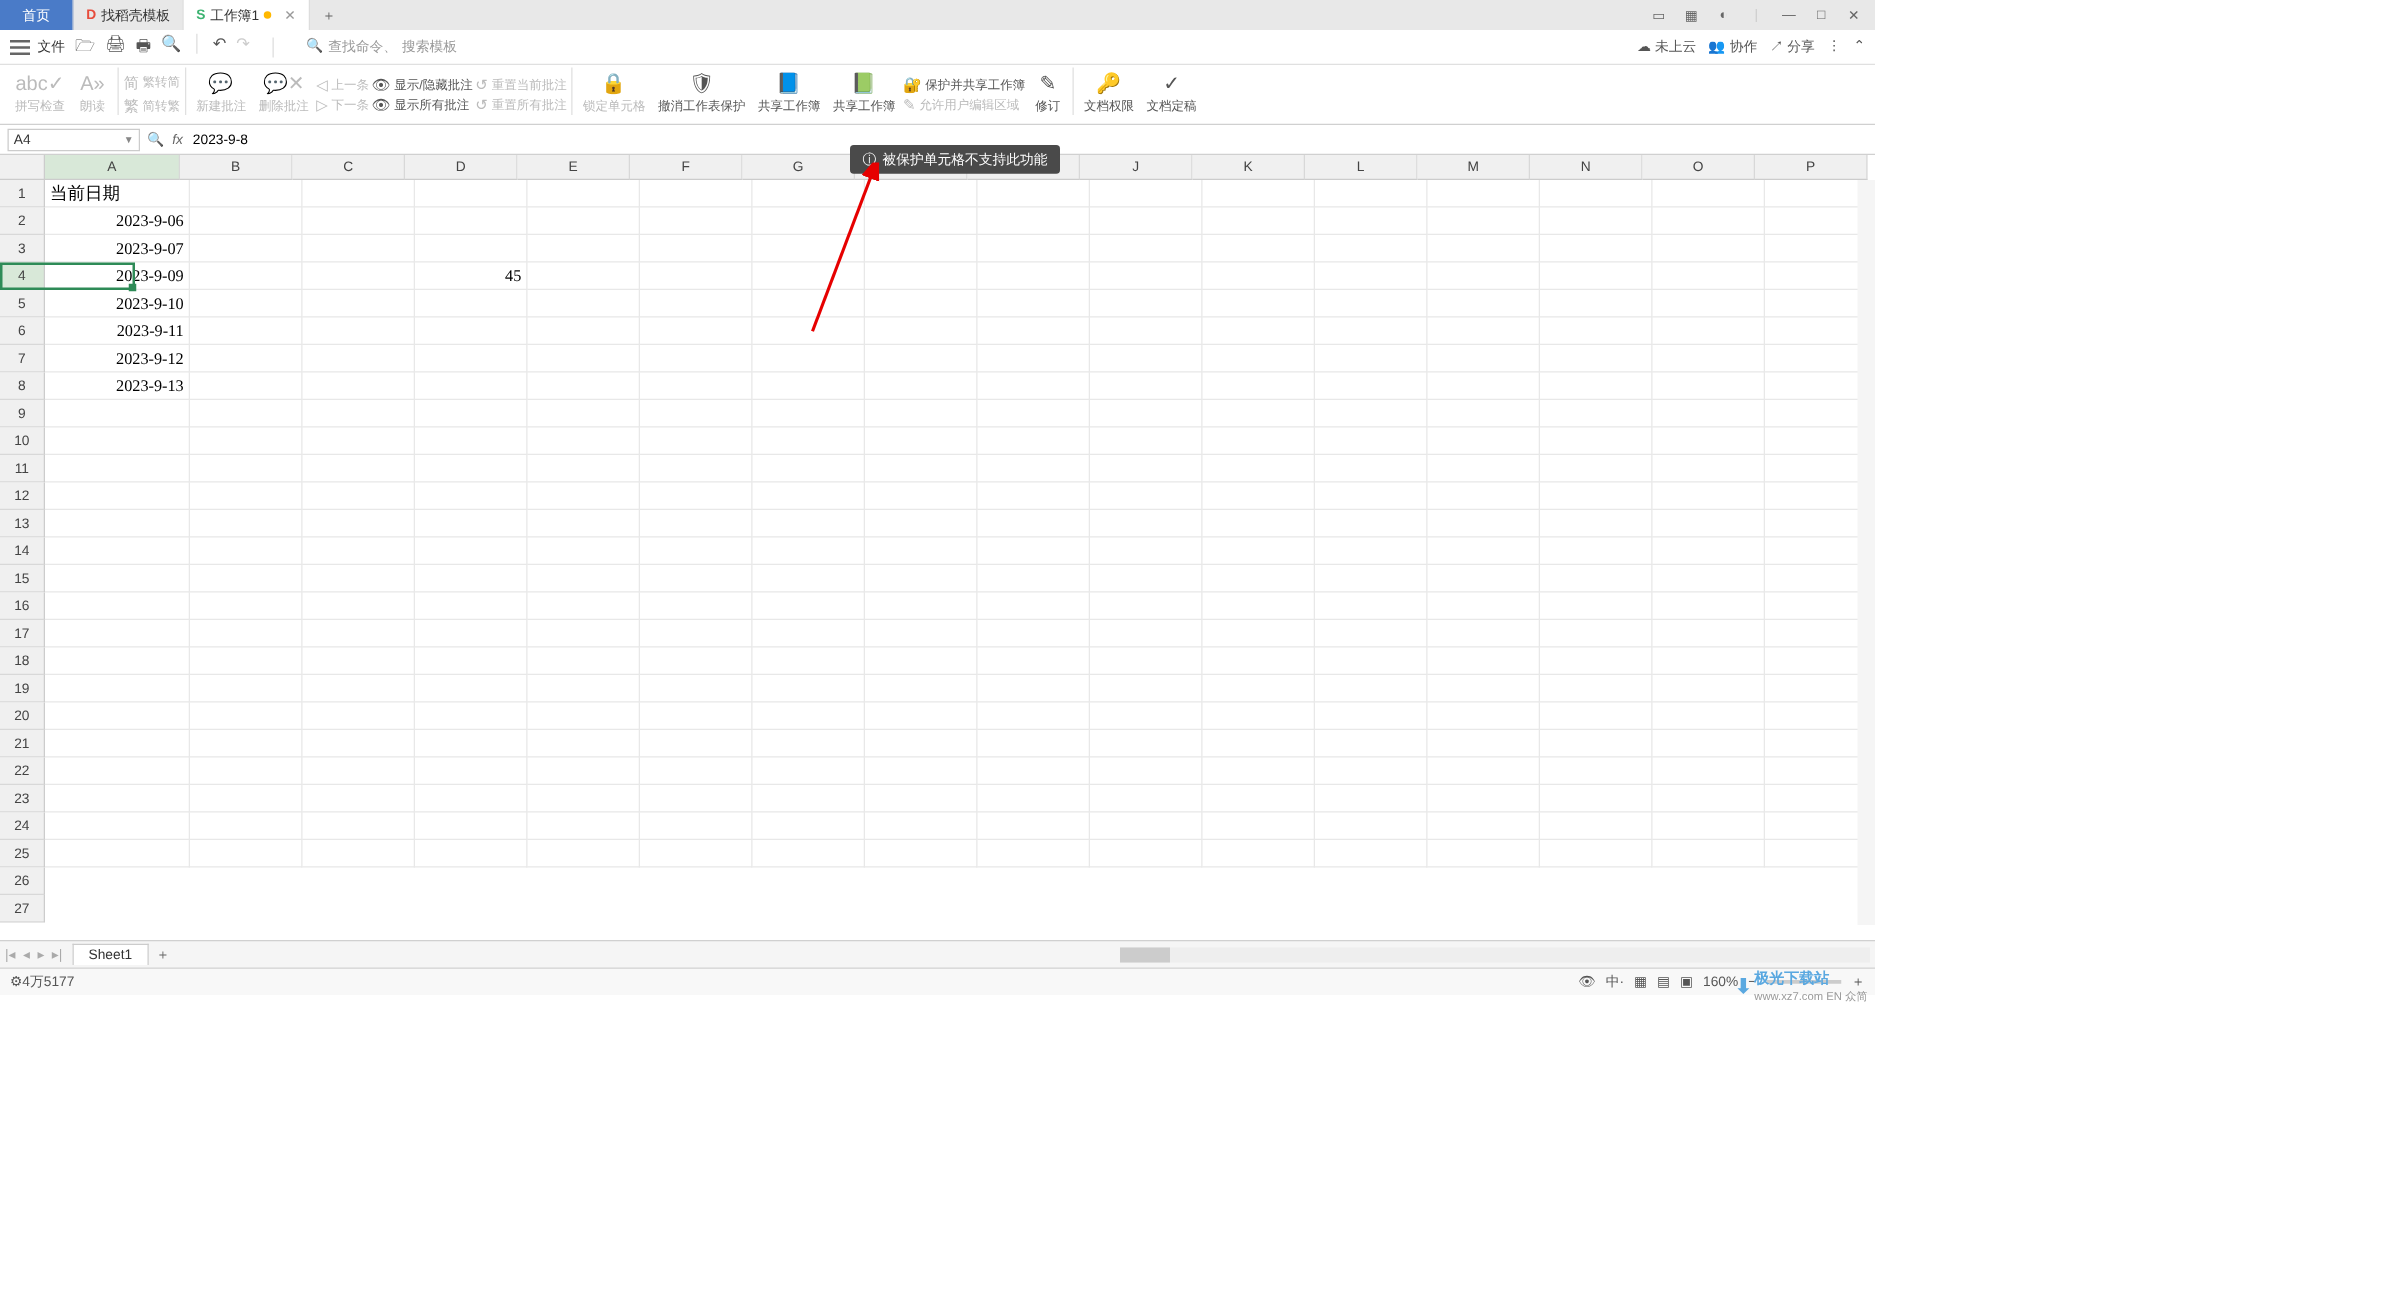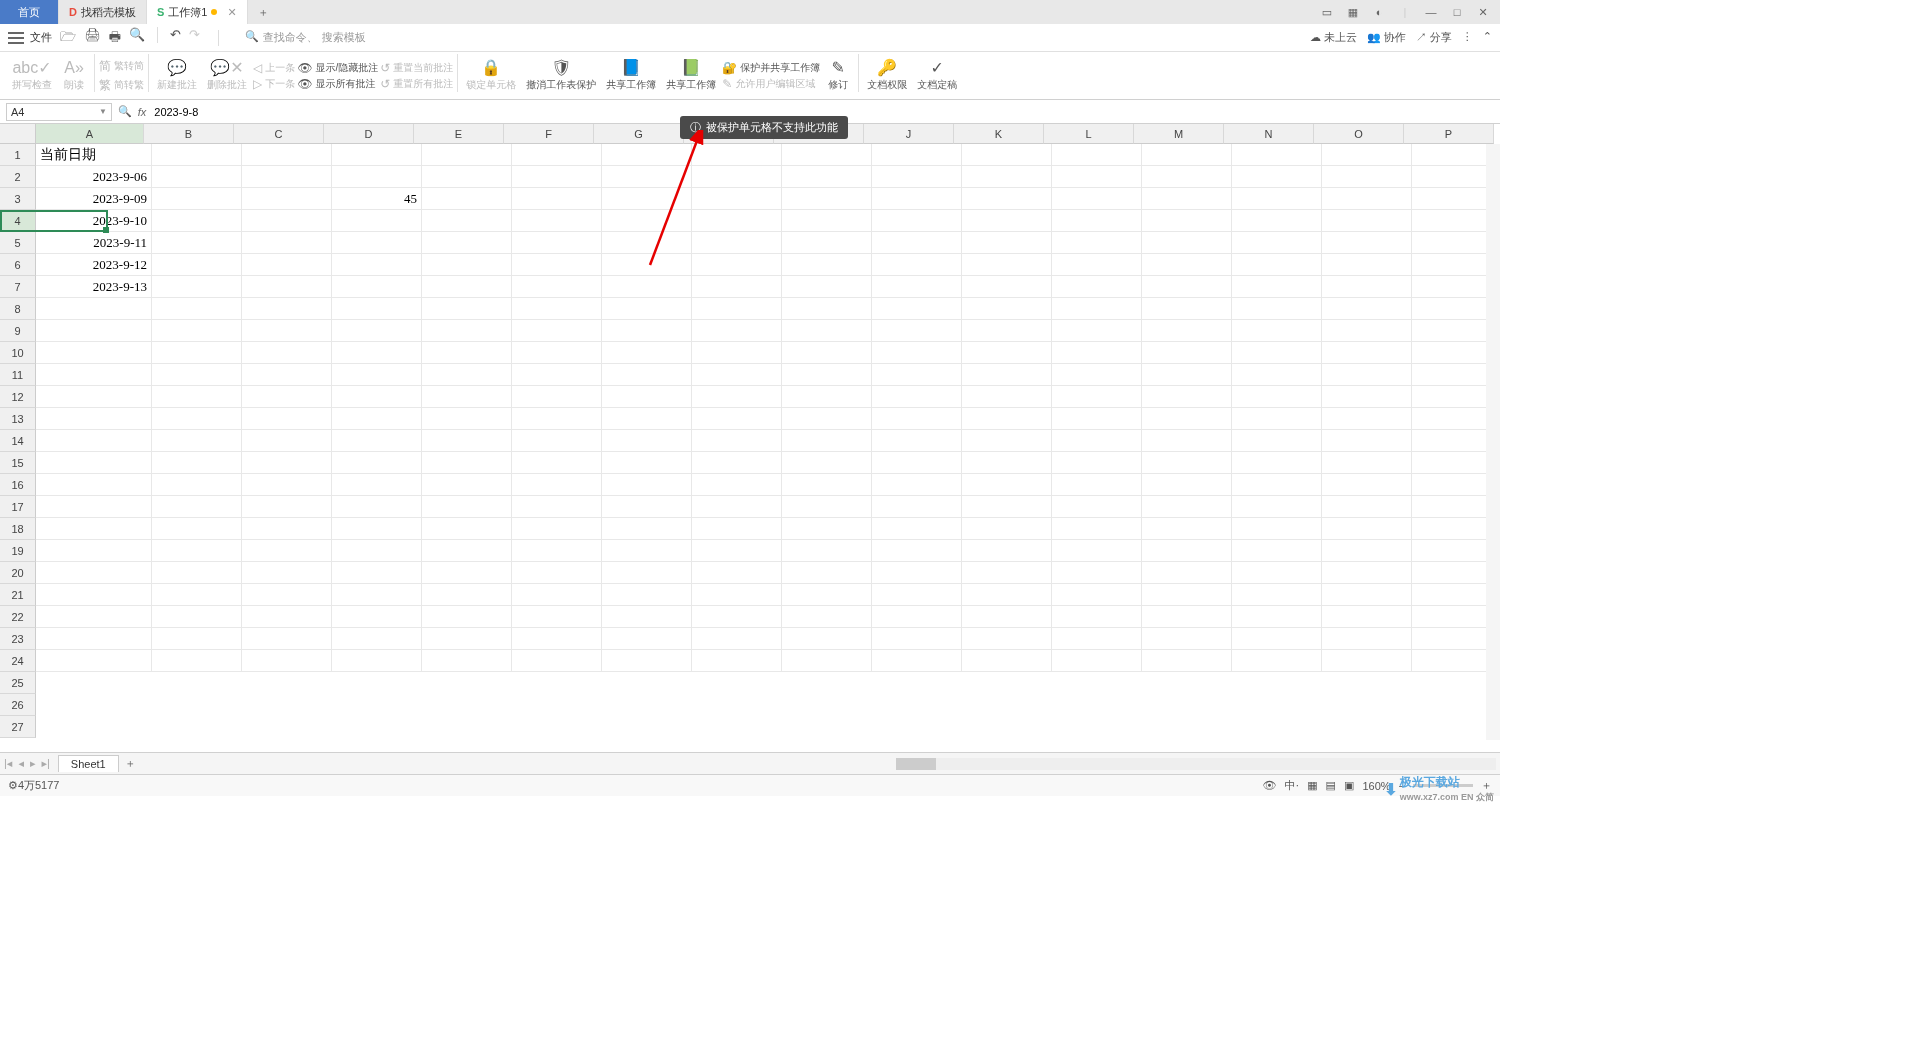--- a/index.html
+++ b/index.html
@@ -58,21 +58,21 @@
 .tooltip{position:absolute;left:680px;top:116px;background:#4a4a4a;color:#fff;padding:4px 10px;border-radius:3px;font-size:11px;display:flex;align-items:center;gap:5px}
 .sheet-tabs{height:22px;border-top:1px solid #d0d0d0;display:flex;align-items:center;padding:0 4px;font-size:11px;background:#f5f5f5}
 .st-nav{display:flex;gap:6px;color:#aaa;margin-right:8px}
 .sheet-tab{padding:2px 12px;background:#fff;border:1px solid #ccc;border-bottom:none}
 .st-add{margin-left:6px;color:#666}
 .hscroll{margin-left:auto;width:600px;height:12px;background:#eee;display:flex}
 .hscroll .thumb{width:40px;height:100%;background:#ccc}
 .statusbar{height:22px;border-top:1px solid #d0d0d0;display:flex;align-items:center;padding:0 8px;font-size:11px;color:#555;background:#f8f8f8}
 .sb-right{margin-left:auto;display:flex;align-items:center;gap:8px}
 .watermark{position:absolute;right:6px;bottom:8px;font-size:12px;color:#5aa8e0;font-weight:bold;display:flex;align-items:center;gap:2px}
-.watermark .sub{color:#999;font-size:9px;font-weight:bold}
+.watermark .sub{color:#999;font-size:9px;font-weight:normal}
 svg.redarrow{position:absolute;left:640px;top:130px;pointer-events:none}
 </style>
 </head>
 <body>
 
 <div class="titlebar">
   <div class="tab home">
       <span>首页</span>
     </div>
   <div class="tab">
@@ -319,20 +319,38 @@
         <div class="cell"></div>
         <div class="cell"></div>
         <div class="cell"></div>
         <div class="cell"></div>
         <div class="cell"></div>
         <div class="cell"></div>
         <div class="cell"></div>
         <div class="cell"></div>
       </div>
       <div class="row">
+        <div class="cell colA">2023-9-07</div>
+        <div class="cell"></div>
+        <div class="cell"></div>
+        <div class="cell"></div>
+        <div class="cell"></div>
+        <div class="cell"></div>
+        <div class="cell"></div>
+        <div class="cell"></div>
+        <div class="cell"></div>
+        <div class="cell"></div>
+        <div class="cell"></div>
+        <div class="cell"></div>
+        <div class="cell"></div>
+        <div class="cell"></div>
+        <div class="cell"></div>
+        <div class="cell"></div>
+      </div>
+      <div class="row">
         <div class="cell colA">2023-9-09</div>
         <div class="cell"></div>
         <div class="cell"></div>
         <div class="cell num">45</div>
         <div class="cell"></div>
         <div class="cell"></div>
         <div class="cell"></div>
         <div class="cell"></div>
         <div class="cell"></div>
         <div class="cell"></div>

